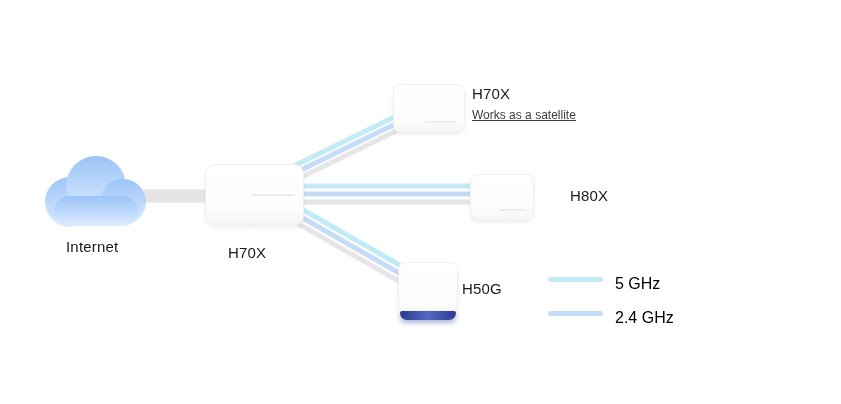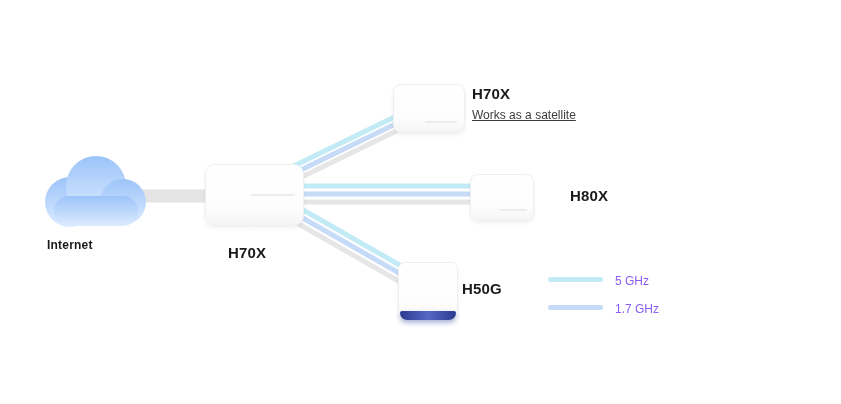--- a/index.html
+++ b/index.html
@@ -35,48 +35,48 @@
   .glow-strip{
     position:absolute;left:1px;right:1px;bottom:0;height:9px;
     background:linear-gradient(90deg,#2b3990 0%,#5668c4 50%,#2b3990 100%);
     border-radius:2px 2px 7px 7px;
     box-shadow:0 3px 5px rgba(60,80,180,0.35);
   }
 
   
   .model-label{
     position:absolute;
-    font-size:15px;font-weight:bold;color:#1a1a1a;letter-spacing:.2px;
+    font-size:15px;font-weight:normal;color:#1a1a1a;letter-spacing:.2px;
   }
   .desc-label{
     position:absolute;
     font-size:12px;color:#3c3c3c;text-decoration:underline;
   }
-  #internet-label{left:47px;top:238px;font-size:12px;}
+  #internet-label{left:66px;top:238px;font-size:15px;}
   #main-router-label{left:228px;top:244px;}
   #main-router-desc{left:196px;top:266px;}
   #satellite-top-label{left:472px;top:85px;}
   #satellite-top-desc{left:472px;top:108px;}
   #satellite-right-label{left:570px;top:187px;}
   #satellite-bottom-label{left:462px;top:280px;text-align:center;}
 
   
   #legend{
     position:absolute;left:548px;top:272px;width:220px;
     display:flex;flex-direction:column;gap:9px;
   }
   .legend-row{display:flex;align-items:flex-start;gap:12px;}
   .legend-swatch{
     width:55px;height:5px;border-radius:3px;flex:0 0 auto;margin-top:5px;
   }
   .swatch-5ghz{background:#c3ebf6;}
   .swatch-24ghz{background:#c6dbf7;}
   .swatch-eth{background:#e6e6e6;}
   .legend-label{
-    font-size:12px;color:#8b5cf6;line-height:1.55;max-width:150px;
+    font-size:16px;color:#000000;line-height:1.55;max-width:150px;
   }
 </style>
 </head>
 <body>
 
 <div id="canvas">
 
   <svg id="wires" viewBox="0 0 841 404" xmlns="http://www.w3.org/2000/svg">
     <defs>
       <linearGradient id="cloudGrad" x1="0" y1="0" x2="0" y2="1">
@@ -140,17 +140,17 @@
 
   <div class="model-label" id="satellite-bottom-label">H50G</div>
 
   <div id="legend">
     <div class="legend-row">
       <span class="legend-swatch swatch-5ghz"></span>
       <span class="legend-label">5 GHz</span>
     </div>
     <div class="legend-row">
       <span class="legend-swatch swatch-24ghz"></span>
-      <span class="legend-label">1.7 GHz</span>
+      <span class="legend-label">2.4 GHz</span>
     </div>
   </div>
 
 </div>
 
 </body></html>

